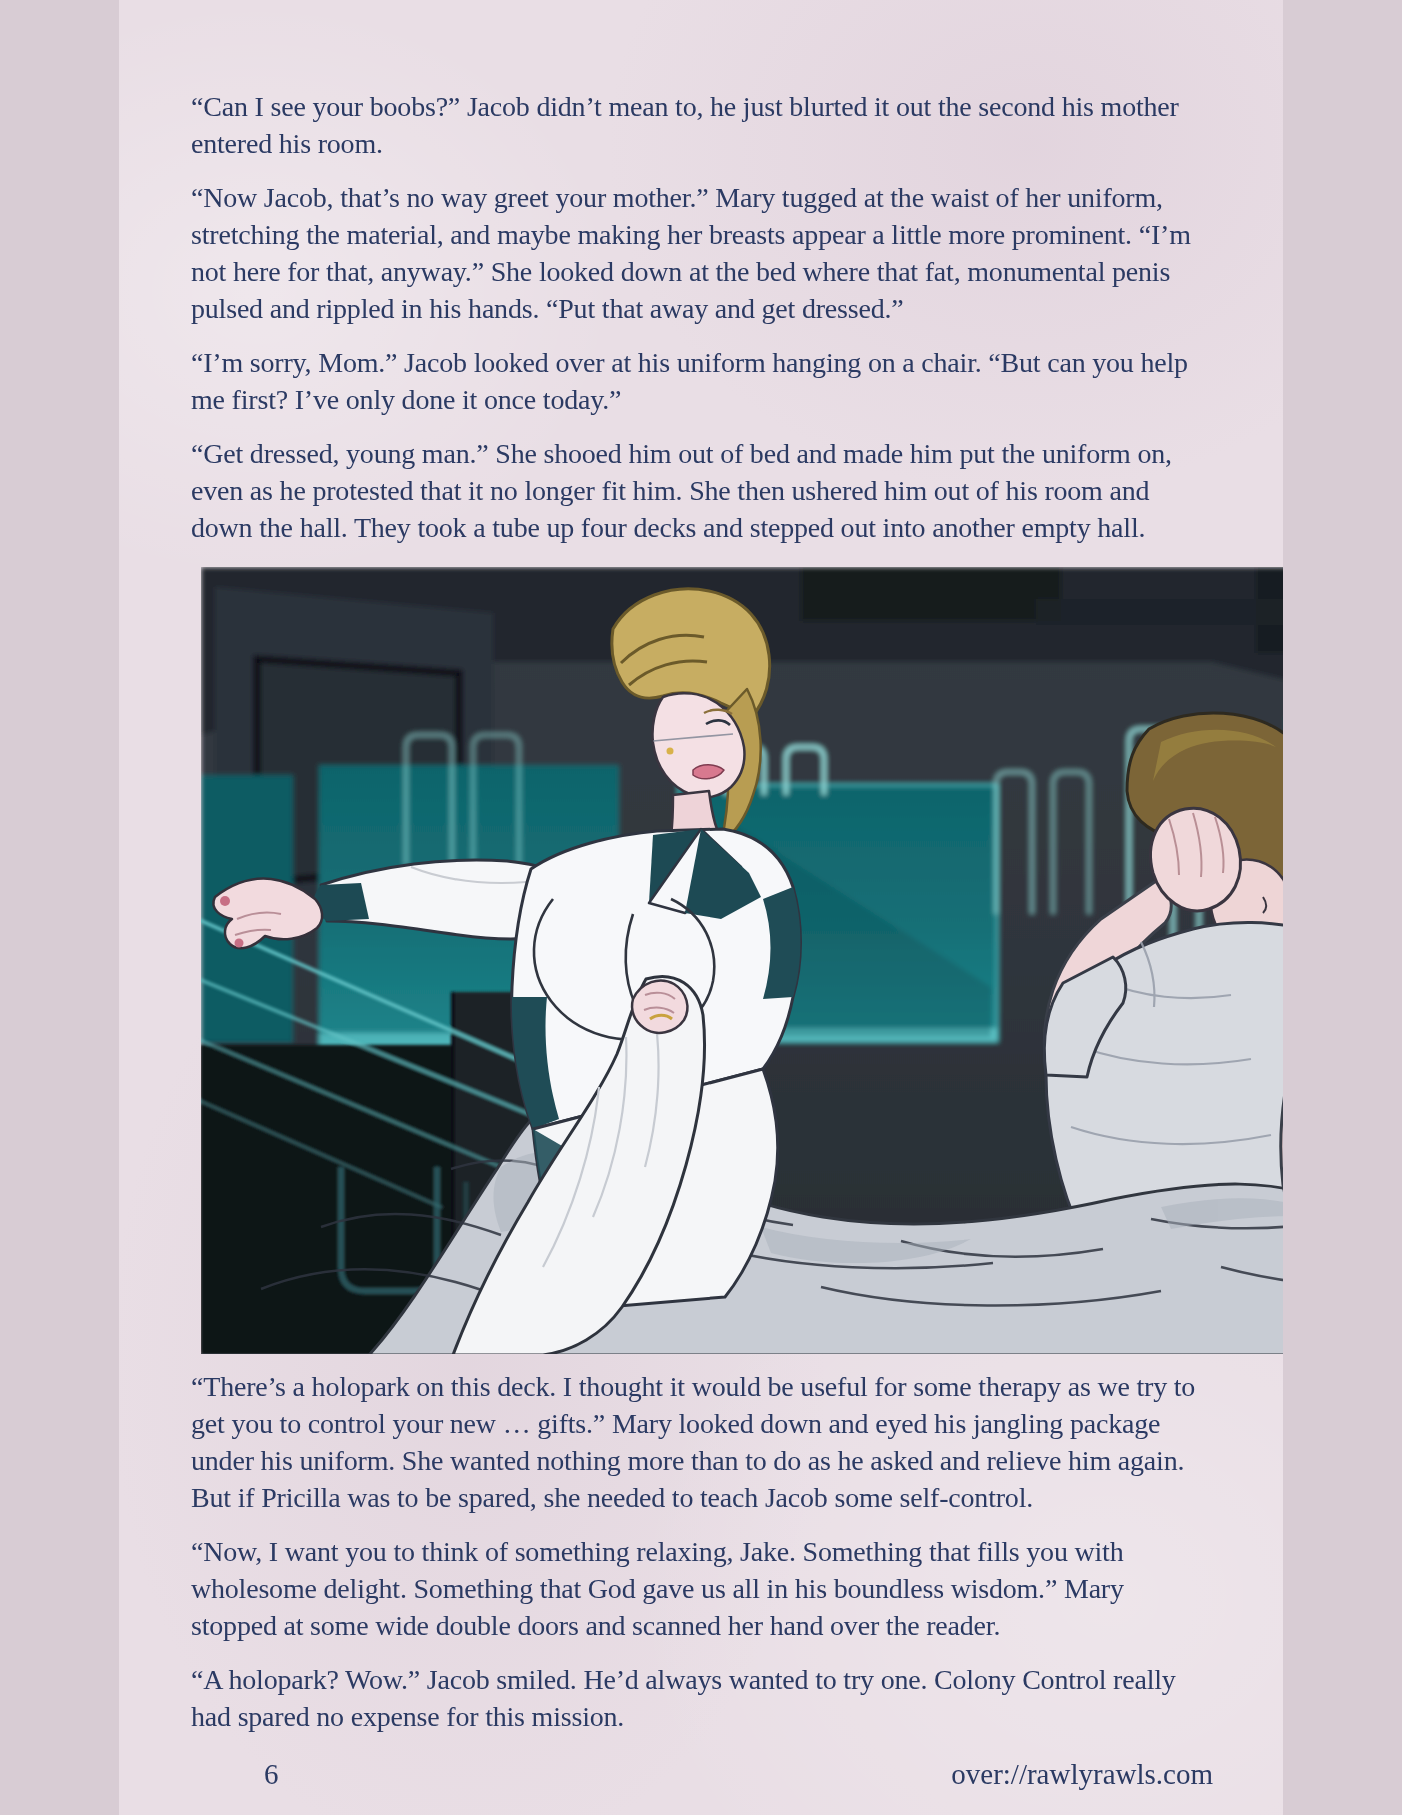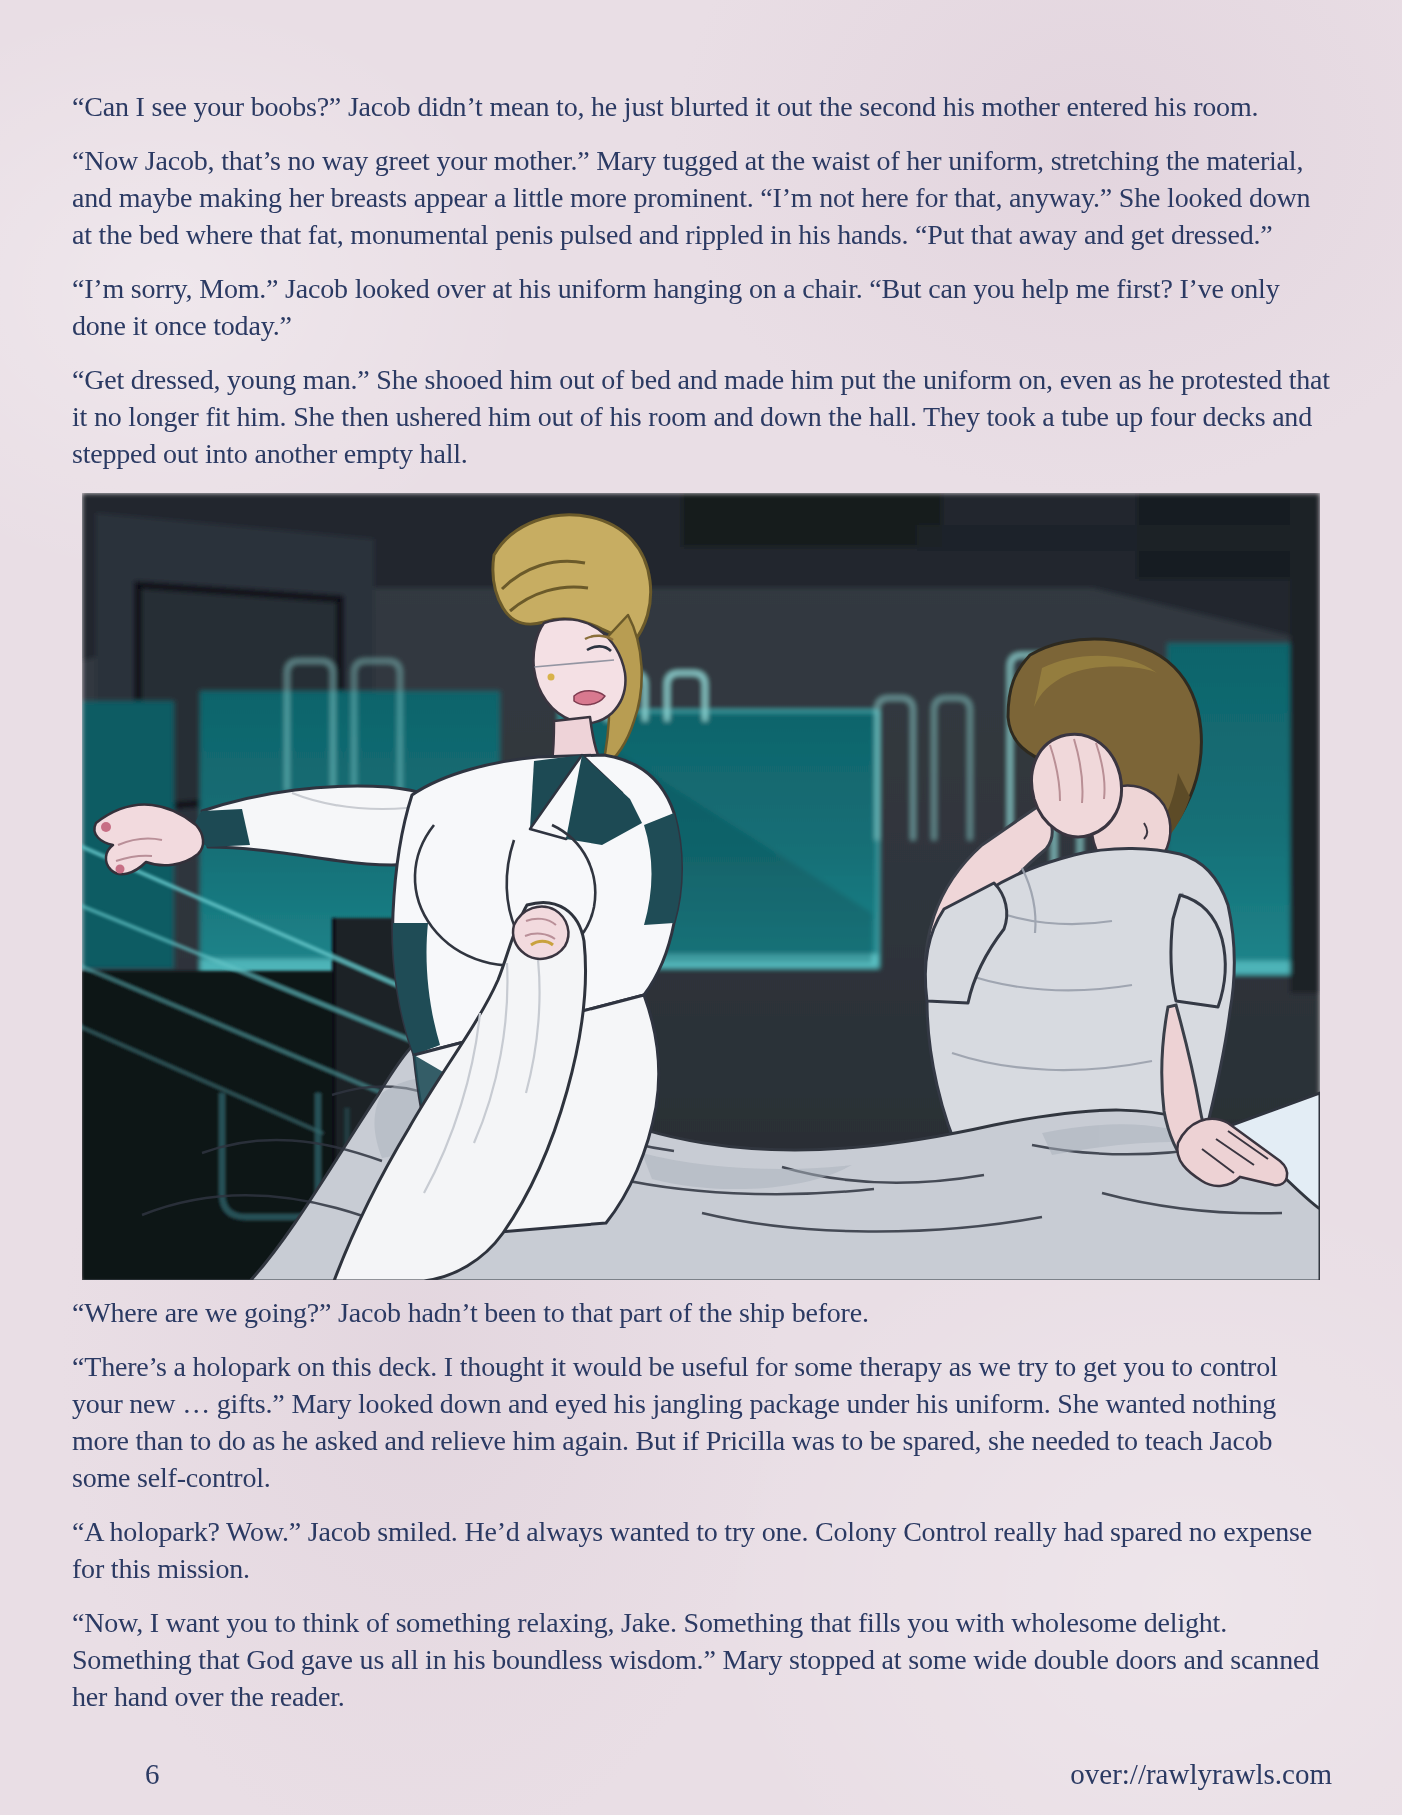--- a/index.html
+++ b/index.html
@@ -1,18 +1,18 @@
 <!DOCTYPE html>
 <html><head>
 <meta charset="utf-8">
 <style>
   html,body{margin:0;padding:0;background:#d8ccd4;}
   .page{
     position:relative;
-    width:1402px;height:1815px;
+    width:1164px;height:1815px;
     margin:0 auto;
     font-family:"Liberation Serif", "DejaVu Serif", serif;
     color:#2b3a63;
     background:
       radial-gradient(520px 420px at 12% 16%, rgba(255,255,255,.28), rgba(255,255,255,0) 70%),
       radial-gradient(600px 500px at 78% 8%,  rgba(214,195,209,.35), rgba(214,195,209,0) 70%),
       radial-gradient(700px 600px at 85% 88%, rgba(255,255,255,.22), rgba(255,255,255,0) 70%),
       radial-gradient(500px 700px at 30% 75%, rgba(213,196,208,.30), rgba(213,196,208,0) 72%),
       #e9dee5;
     overflow:hidden;
@@ -234,24 +234,23 @@
         </g>
 
         <path d="M432,432 C440,415 459,409 473,417 C486,425 490,441 483,453 C474,466 455,470 443,461 C433,454 429,443 432,432 Z" fill="#f2dade" stroke="#3a3540" stroke-width="2.5"></path>
         <path d="M444,428 C454,424 466,425 474,432 M443,443 C453,439 465,440 473,446" stroke="#b98f98" stroke-width="2" fill="none"></path>
         <path d="M449,452 C456,447 465,447 471,452" stroke="#c9a23e" stroke-width="3" fill="none"></path>
       </g>
     </svg>
   </figure>
 
   <section class="story bottom">
-    <p>“Where are we going?” Jacob hadn’t been to that part of the ship before.</p>
     <p>“There’s a holopark on this deck. I thought it would be useful for some therapy as we try to get you to control your new … gifts.” Mary looked down and eyed his jangling package under his uniform. She wanted nothing more than to do as he asked and relieve him again. But if Pricilla was to be spared, she needed to teach Jacob some self-control.</p>
+    <p>“Now, I want you to think of something relaxing, Jake. Something that fills you with wholesome delight. Something that God gave us all in his boundless wisdom.” Mary stopped at some wide double doors and scanned her hand over the reader.</p>
     <p>“A holopark? Wow.” Jacob smiled. He’d always wanted to try one. Colony Control really had spared no expense for this mission.</p>
-    <p>“Now, I want you to think of something relaxing, Jake. Something that fills you with wholesome delight. Something that God gave us all in his boundless wisdom.” Mary stopped at some wide double doors and scanned her hand over the reader.</p>
   </section>
 
   <div class="page-footer">
     <span>6</span>
     <a href="#">over://rawlyrawls.com</a>
   </div>
 
 </main>
 
 </body></html>

